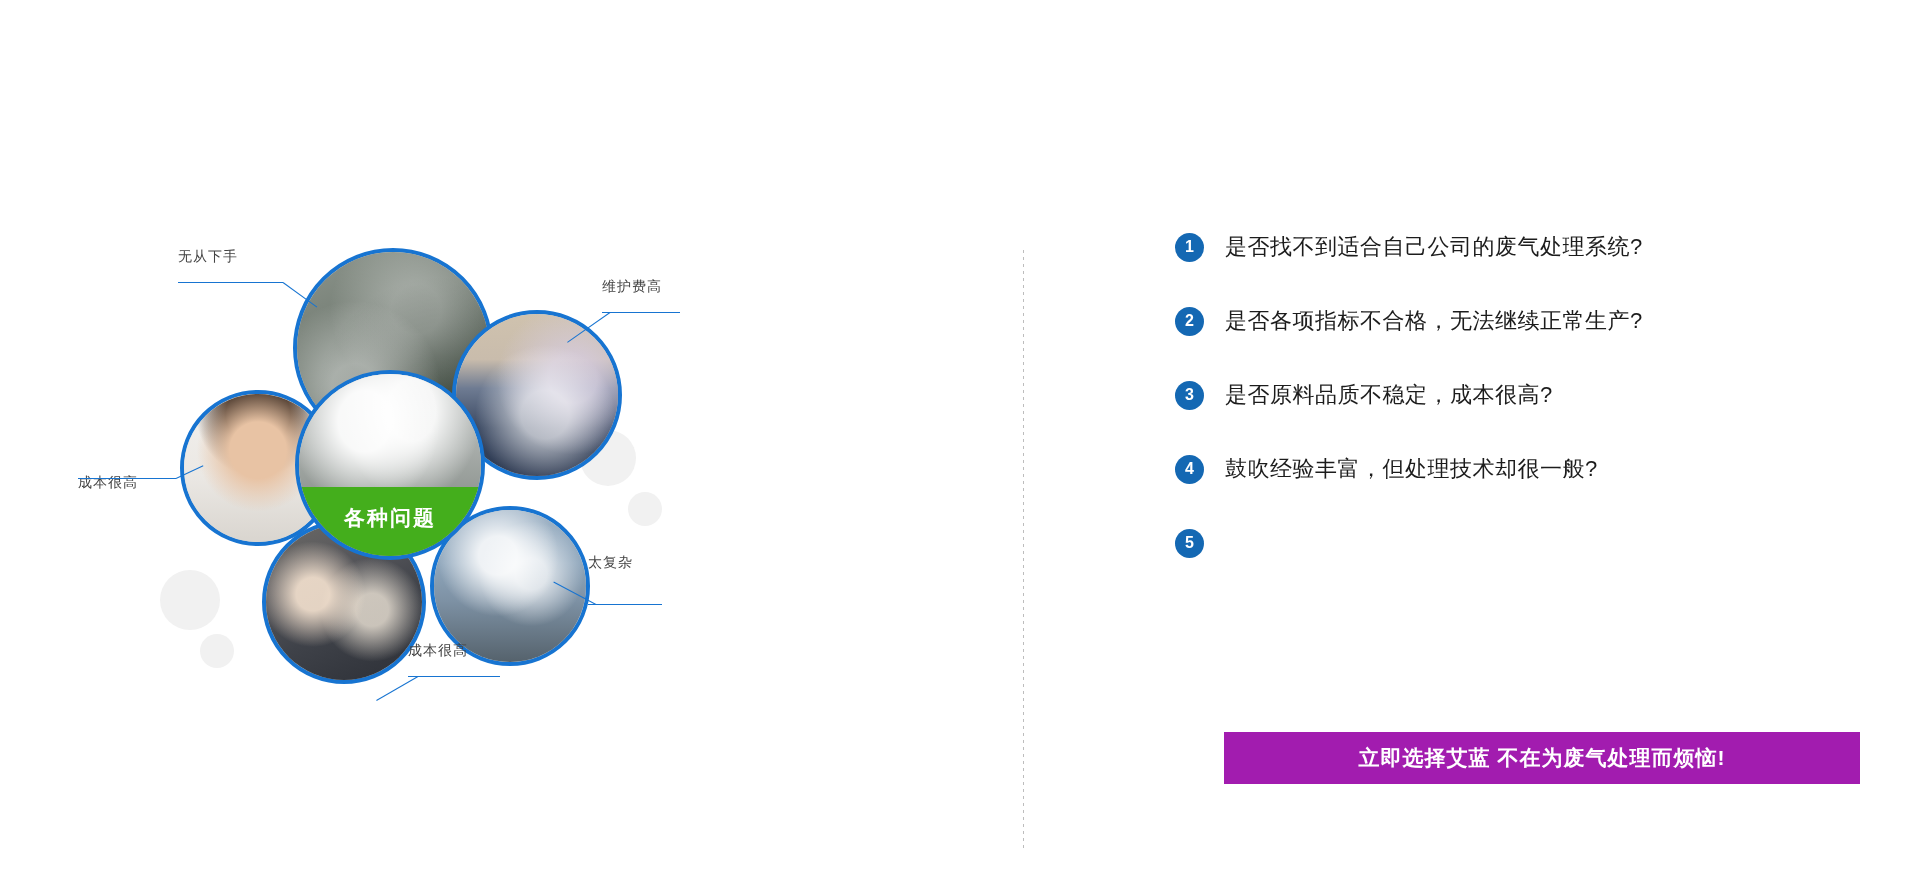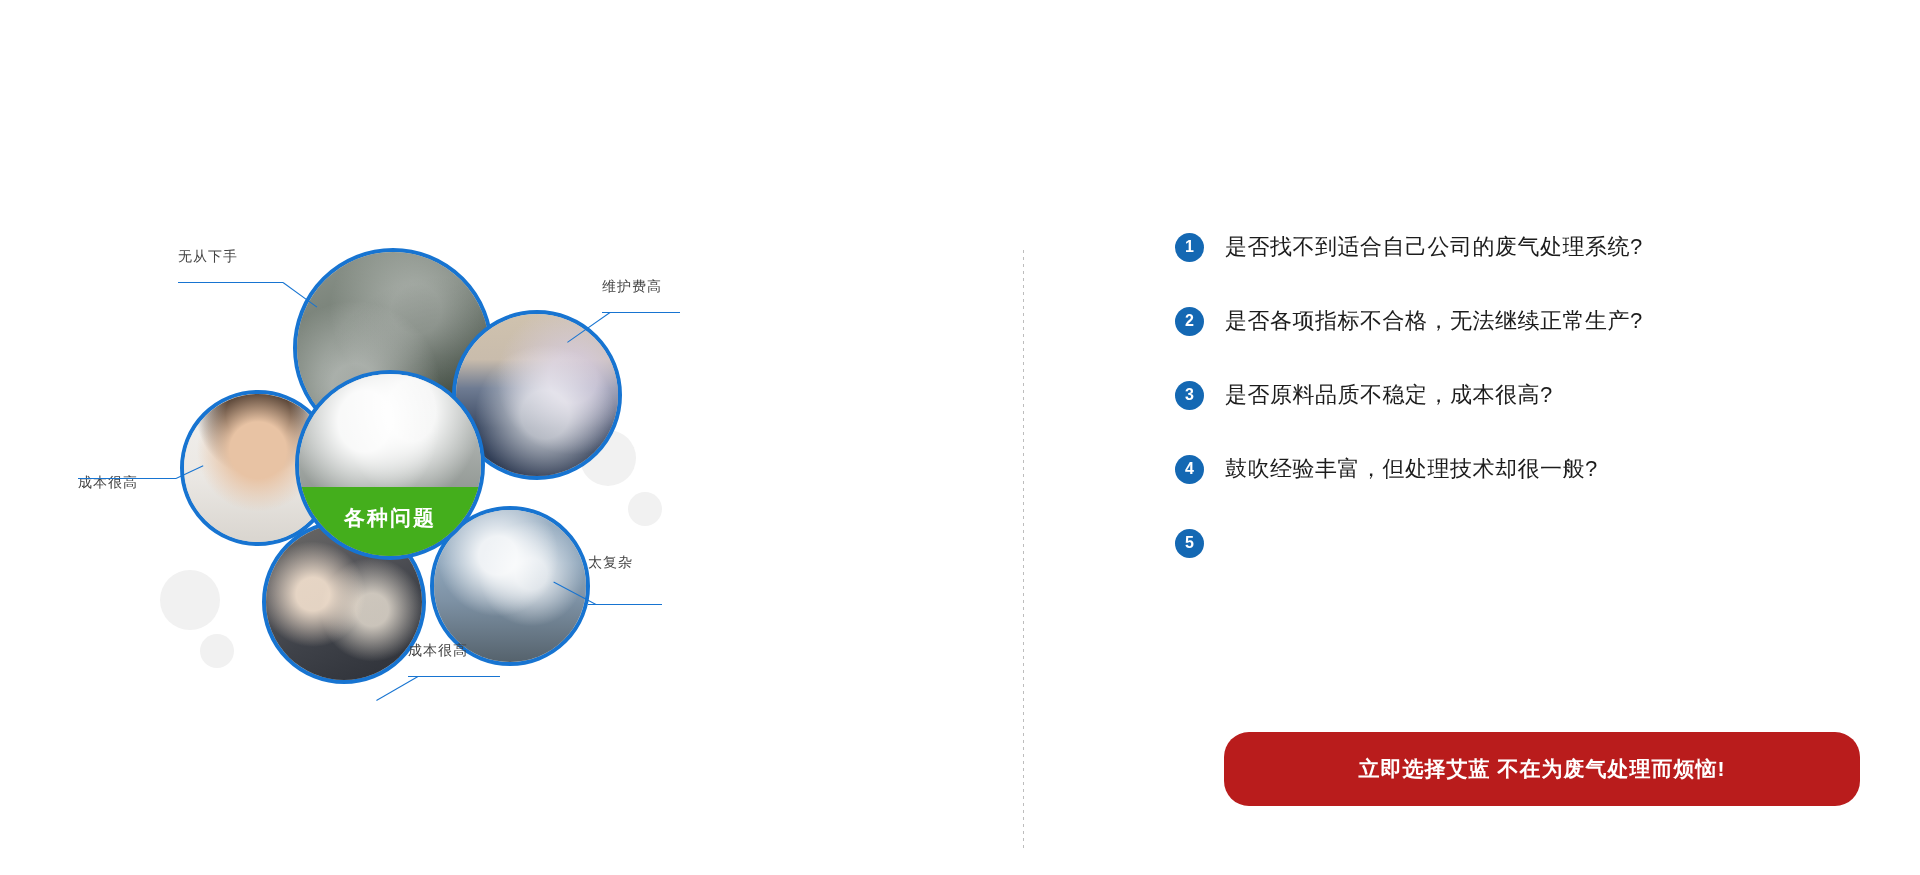--- a/index.html
+++ b/index.html
@@ -158,31 +158,30 @@
     color: #1c1c1c;
     letter-spacing: .5px;
     white-space: nowrap;
   }
 
   .cta {
     position: absolute;
     left: 1224px;
     top: 732px;
     width: 636px;
-    height: 74px;
-    background: #b91c1c;
+    height: 52px;
+    background: #a21caf;
     display: flex;
     align-items: center;
     justify-content: center;
     color: #ffffff;
     font-size: 21px;
     font-weight: 700;
     letter-spacing: 1px;
     cursor: pointer;
-    border-radius: 25px;
   }
 </style>
 </head>
 <body>
 
 <div class="page">
 
 
   <div class="divider"></div>
 

